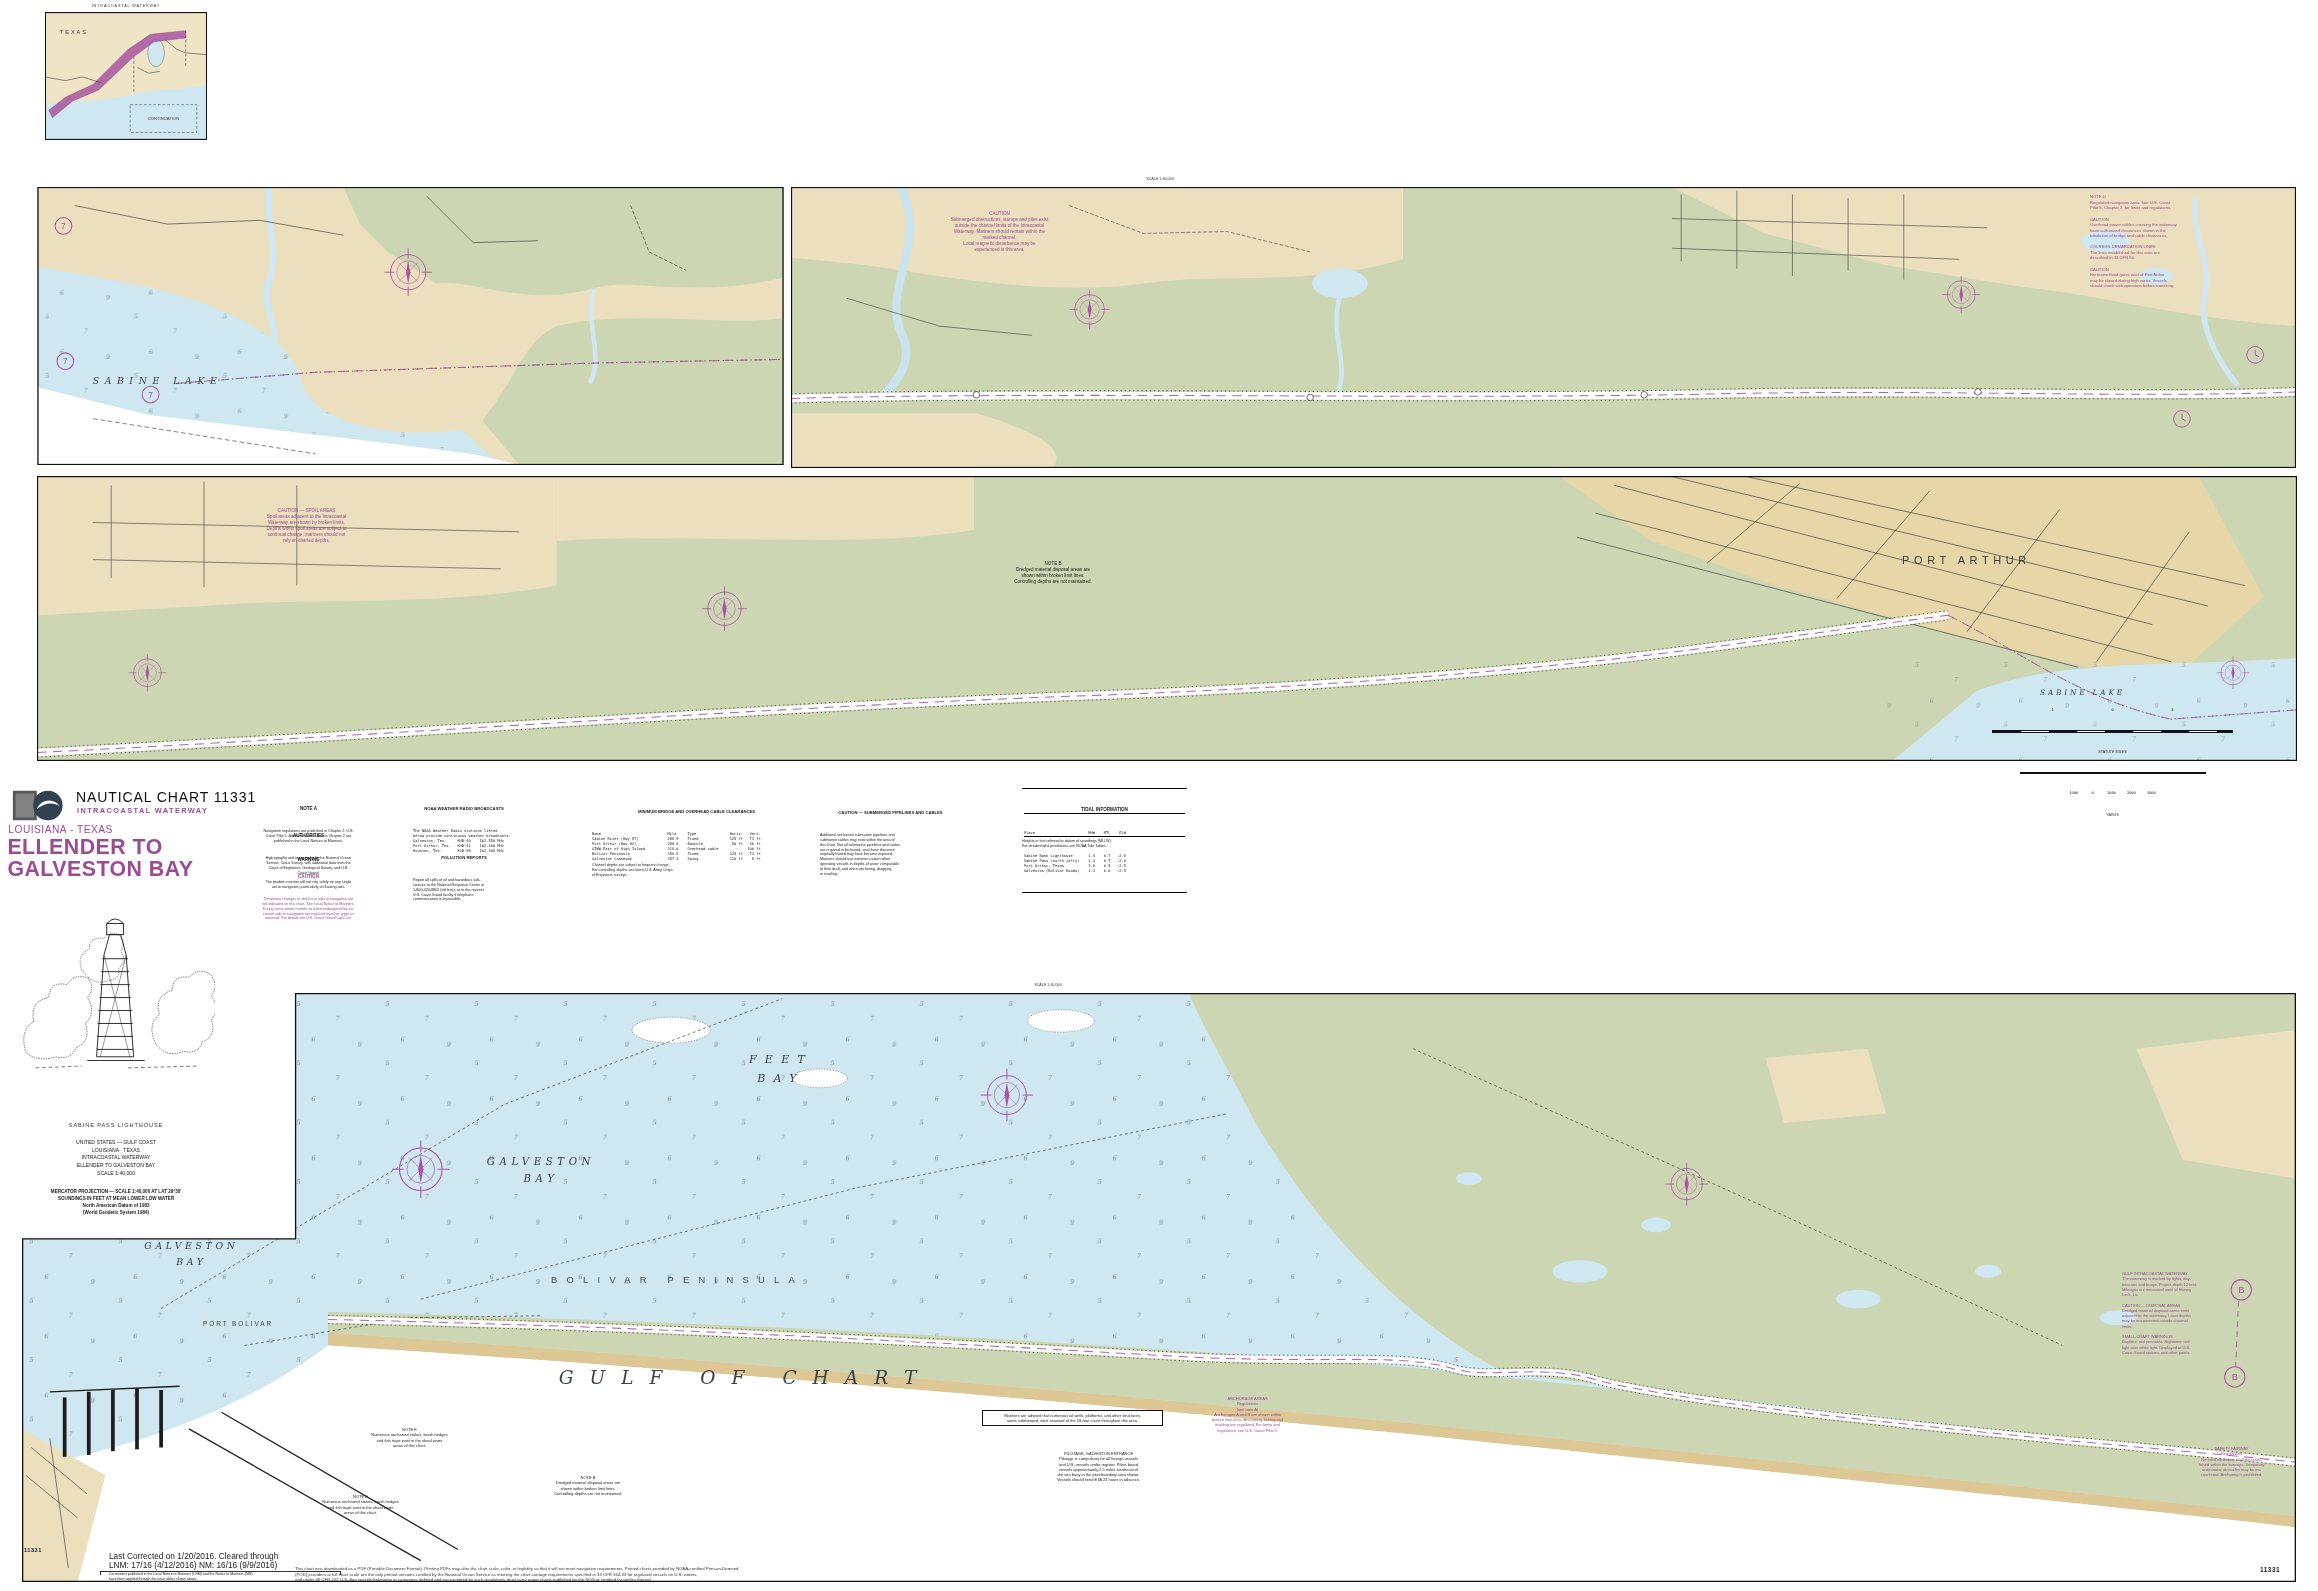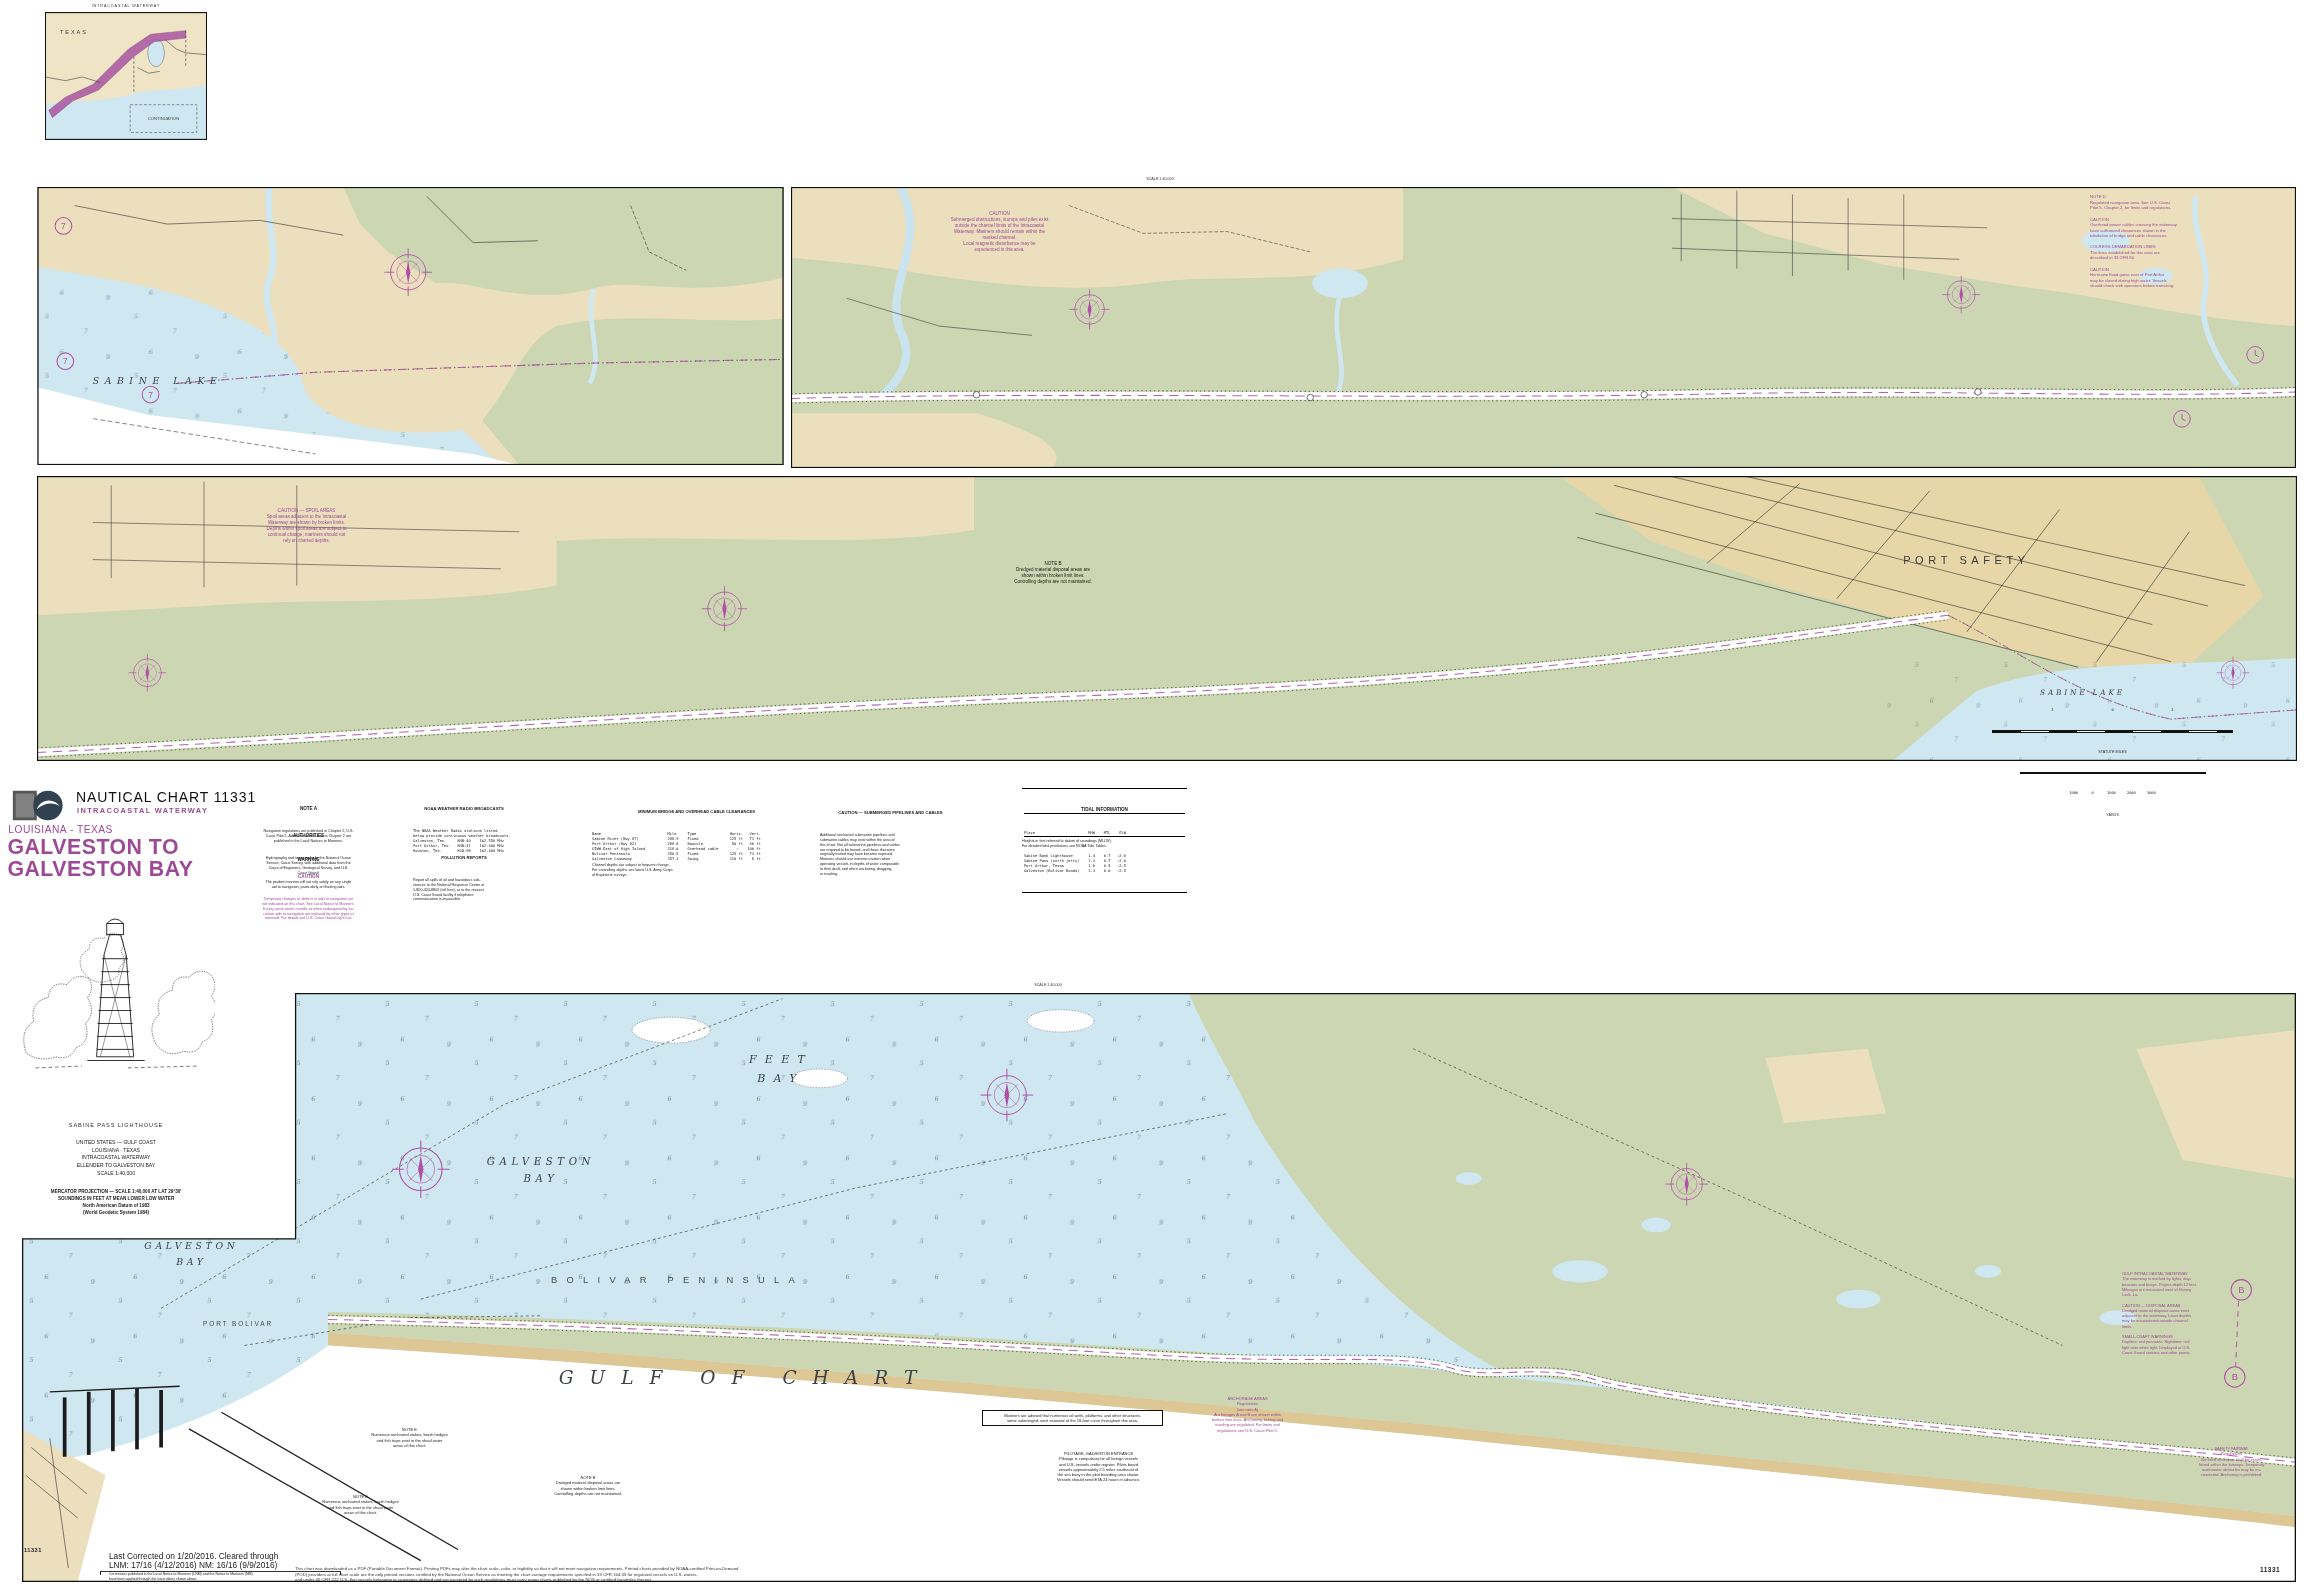--- a/index.html
+++ b/index.html
@@ -225,21 +225,21 @@
         <use href="#icwC" stroke="#222" stroke-width="0.7" stroke-dasharray="1.5 3" transform="translate(0,5)"></use>
         <use href="#icwC" stroke="#b04fa6" stroke-width="1.1" stroke-dasharray="10 7" opacity="0.9"></use>
         <path d="M2060,150 C2140,190 2200,240 2300,262 L2436,252" stroke="#222" stroke-width="0.7" stroke-dasharray="1.5 3"></path>
         <path d="M2060,150 C2140,190 2200,240 2300,262 L2436,252" stroke="#b04fa6" stroke-width="1" stroke-dasharray="10 7" opacity="0.85"></path>
       </g>
       <use href="#rose" transform="translate(119,212) scale(0.75)"></use>
       <use href="#rose" transform="translate(741,143) scale(0.9)"></use>
       <use href="#rose" transform="translate(2367,212) scale(0.65)"></use>
       <rect x="0.5" y="0.5" width="2435" height="306" fill="none" stroke="#111" stroke-width="1.4"></rect>
     </svg>
-    <div class="ol plbl" style="left:1832px;top:78px;width:195px;font-size:11px;letter-spacing:4.6px;color:#3b3b3b;text-align:center">PORT SAFETY</div>
+    <div class="ol plbl" style="left:1832px;top:78px;width:195px;font-size:11px;letter-spacing:4.6px;color:#3b3b3b;text-align:center">PORT ARTHUR</div>
     <div class="ol wlbl" style="left:1976px;top:211px;width:139px;font-size:7.4px;letter-spacing:2.8px">SABINE LAKE</div>
     <div class="ol note mg ctr" style="left:172px;top:32px;width:195px">CAUTION — SPOIL AREAS
 Spoil areas adjacent to the Intracoastal
 Waterway are shown by broken limits.
 Depths within spoil areas are subject to
 continual change; mariners should not
 rely on charted depths.</div>
     <div class="ol note ctr" style="left:937px;top:85px;width:158px">NOTE B
 Dredged material disposal areas are
 shown within broken limit lines.
@@ -258,21 +258,21 @@
   
   <svg class="panel" width="59" height="37" style="left:11px;top:787px" viewBox="0 0 64 40">
     <rect x="2" y="4" width="26" height="32" fill="#3a3a3a" opacity="0.85"></rect>
     <rect x="5" y="7" width="20" height="26" fill="#ffffff" opacity="0.25"></rect>
     <circle cx="40" cy="20" r="16" fill="#30414f"></circle>
     <path d="M28,24 C33,12 47,12 53,21 C46,16 36,17 28,24 Z" fill="#ffffff"></path>
   </svg>
   <div class="ol" style="left:76px;top:789px;font-size:14px;letter-spacing:0.9px;color:#111;font-weight:normal;font-family:'Liberation Sans',sans-serif">NAUTICAL CHART 11331</div>
   <div class="ol mg" style="left:77px;top:806px;font-size:7.4px;letter-spacing:1.4px;font-weight:bold">INTRACOASTAL WATERWAY</div>
   <div class="ol mg" style="left:8.3px;top:824px;font-size:10.2px;font-weight:normal;letter-spacing:0.5px">LOUISIANA - TEXAS</div>
-  <div class="ol mg" style="left:7.4px;top:835px;font-size:21.3px;font-weight:bold;letter-spacing:0.5px">GALVESTON TO</div>
+  <div class="ol mg" style="left:7.4px;top:835px;font-size:21.3px;font-weight:bold;letter-spacing:0.5px">ELLENDER TO</div>
   <div class="ol mg" style="left:7.4px;top:857px;font-size:21.3px;font-weight:bold;letter-spacing:0.5px">GALVESTON BAY</div>
 
   
   <div class="ol" style="left:252px;top:789px;width:113px">
     <div class="nt">NOTE A</div>
     <div class="note ctr" style="font-size:3.7px;white-space:pre-line">Navigation regulations are published in Chapter 2, U.S.
 Coast Pilot 5. Additions or revisions to Chapter 2 are
 published in the Local Notices to Mariners.</div>
   </div>
   <div class="ol" style="left:252px;top:816px;width:113px">

